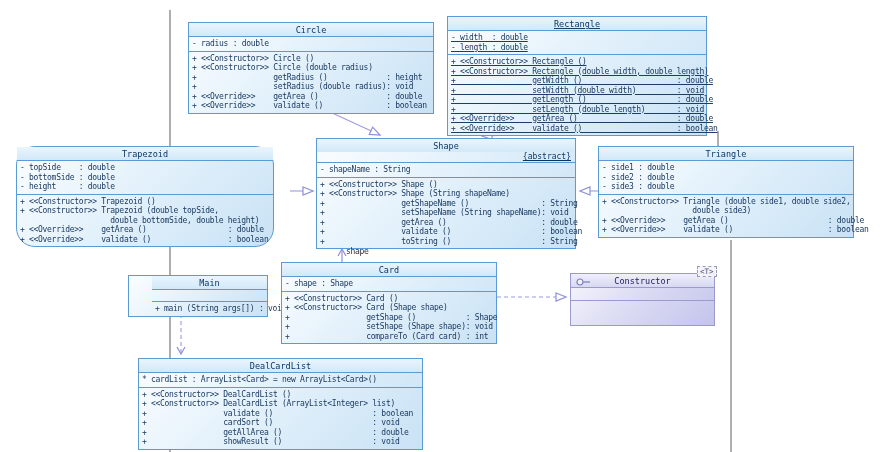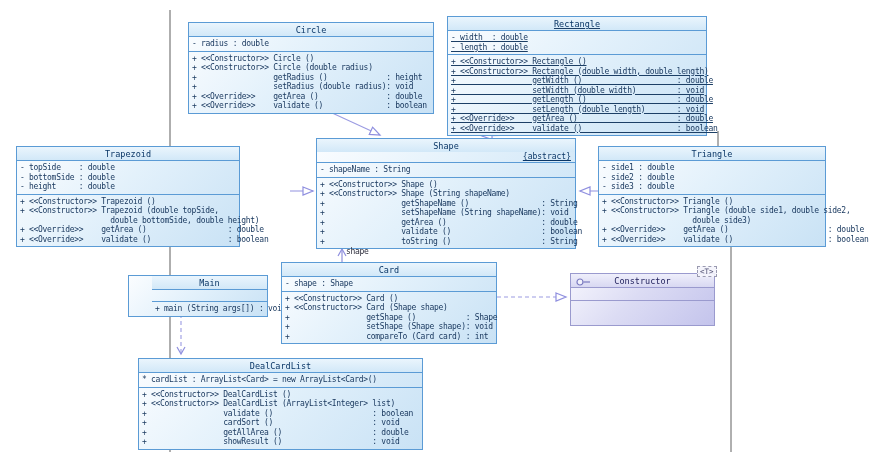--- a/index.html
+++ b/index.html
@@ -18,23 +18,23 @@
   .iface{border-color:#9a9ace;background:linear-gradient(135deg,#f6f6fd 0%,#dcdcf4 45%,#c4c4ec 100%);}
   .iface .uml-title{background:linear-gradient(180deg,#efeffb,#d8d8f2);color:#23235e;}
   .iface .compartment{border-top:1px solid #9a9ace;}
   .lollipop{position:absolute;left:5px;top:4px;}
   .tparam{position:absolute;z-index:3;border:1px dashed #9a9ab0;background:rgba(244,244,252,.9);
     font-size:7.5px;line-height:9px;padding:0 2px;color:#555577;}
   .edge-label{position:absolute;z-index:3;font-size:8px;letter-spacing:-0.3px;color:#2b2b3a;}
   
   #cls-circle{left:188px;top:22px;width:246px;}
   #cls-rectangle{left:447px;top:16px;width:260px;text-decoration:underline;}
-  #cls-trapezoid{left:16px;top:146px;width:224px;}
+  #cls-trapezoid{left:16px;top:146px;width:258px;border-radius:19px;}
   #cls-shape{left:316px;top:138px;width:260px;}
-  #cls-triangle{left:598px;top:146px;width:228px;}
+  #cls-triangle{left:598px;top:146px;width:256px;}
   #cls-main{left:128px;top:275px;width:140px;padding-left:23px;}
   #cls-main .compartment.attrs{min-height:7px;}
   #cls-card{left:281px;top:262px;width:216px;}
   #cls-dealcardlist{left:138px;top:358px;width:285px;}
   #cls-comparable{left:570px;top:273px;width:145px;}
   #cls-comparable .compartment.attrs{min-height:8px;}
   #cls-comparable .compartment.methods{min-height:20px;}
   #lbl-shape-role{left:346px;top:247px;}
   #tag-comparable{left:697px;top:266px;}
 </style>
@@ -138,21 +138,20 @@
   </div>
 
   <div class="uml-class" id="cls-triangle">
     <div class="uml-title">Triangle</div>
     <div class="compartment attrs">
         <div class="row">- side1 : double</div>
         <div class="row">- side2 : double</div>
         <div class="row">- side3 : double</div>
       </div>
     <div class="compartment methods">
-        <div class="row">+ &lt;&lt;Constructor&gt;&gt; Triangle ()</div>
         <div class="row">+ &lt;&lt;Constructor&gt;&gt; Triangle (double side1, double side2,</div>
         <div class="row">                    double side3)</div>
         <div class="row">+ &lt;&lt;Override&gt;&gt;    getArea ()                      : double</div>
         <div class="row">+ &lt;&lt;Override&gt;&gt;    validate ()                     : boolean</div>
       </div>
   </div>
 
   <div class="uml-class" id="cls-main">
     <div class="uml-title">Main</div>
     <div class="compartment attrs"></div>

